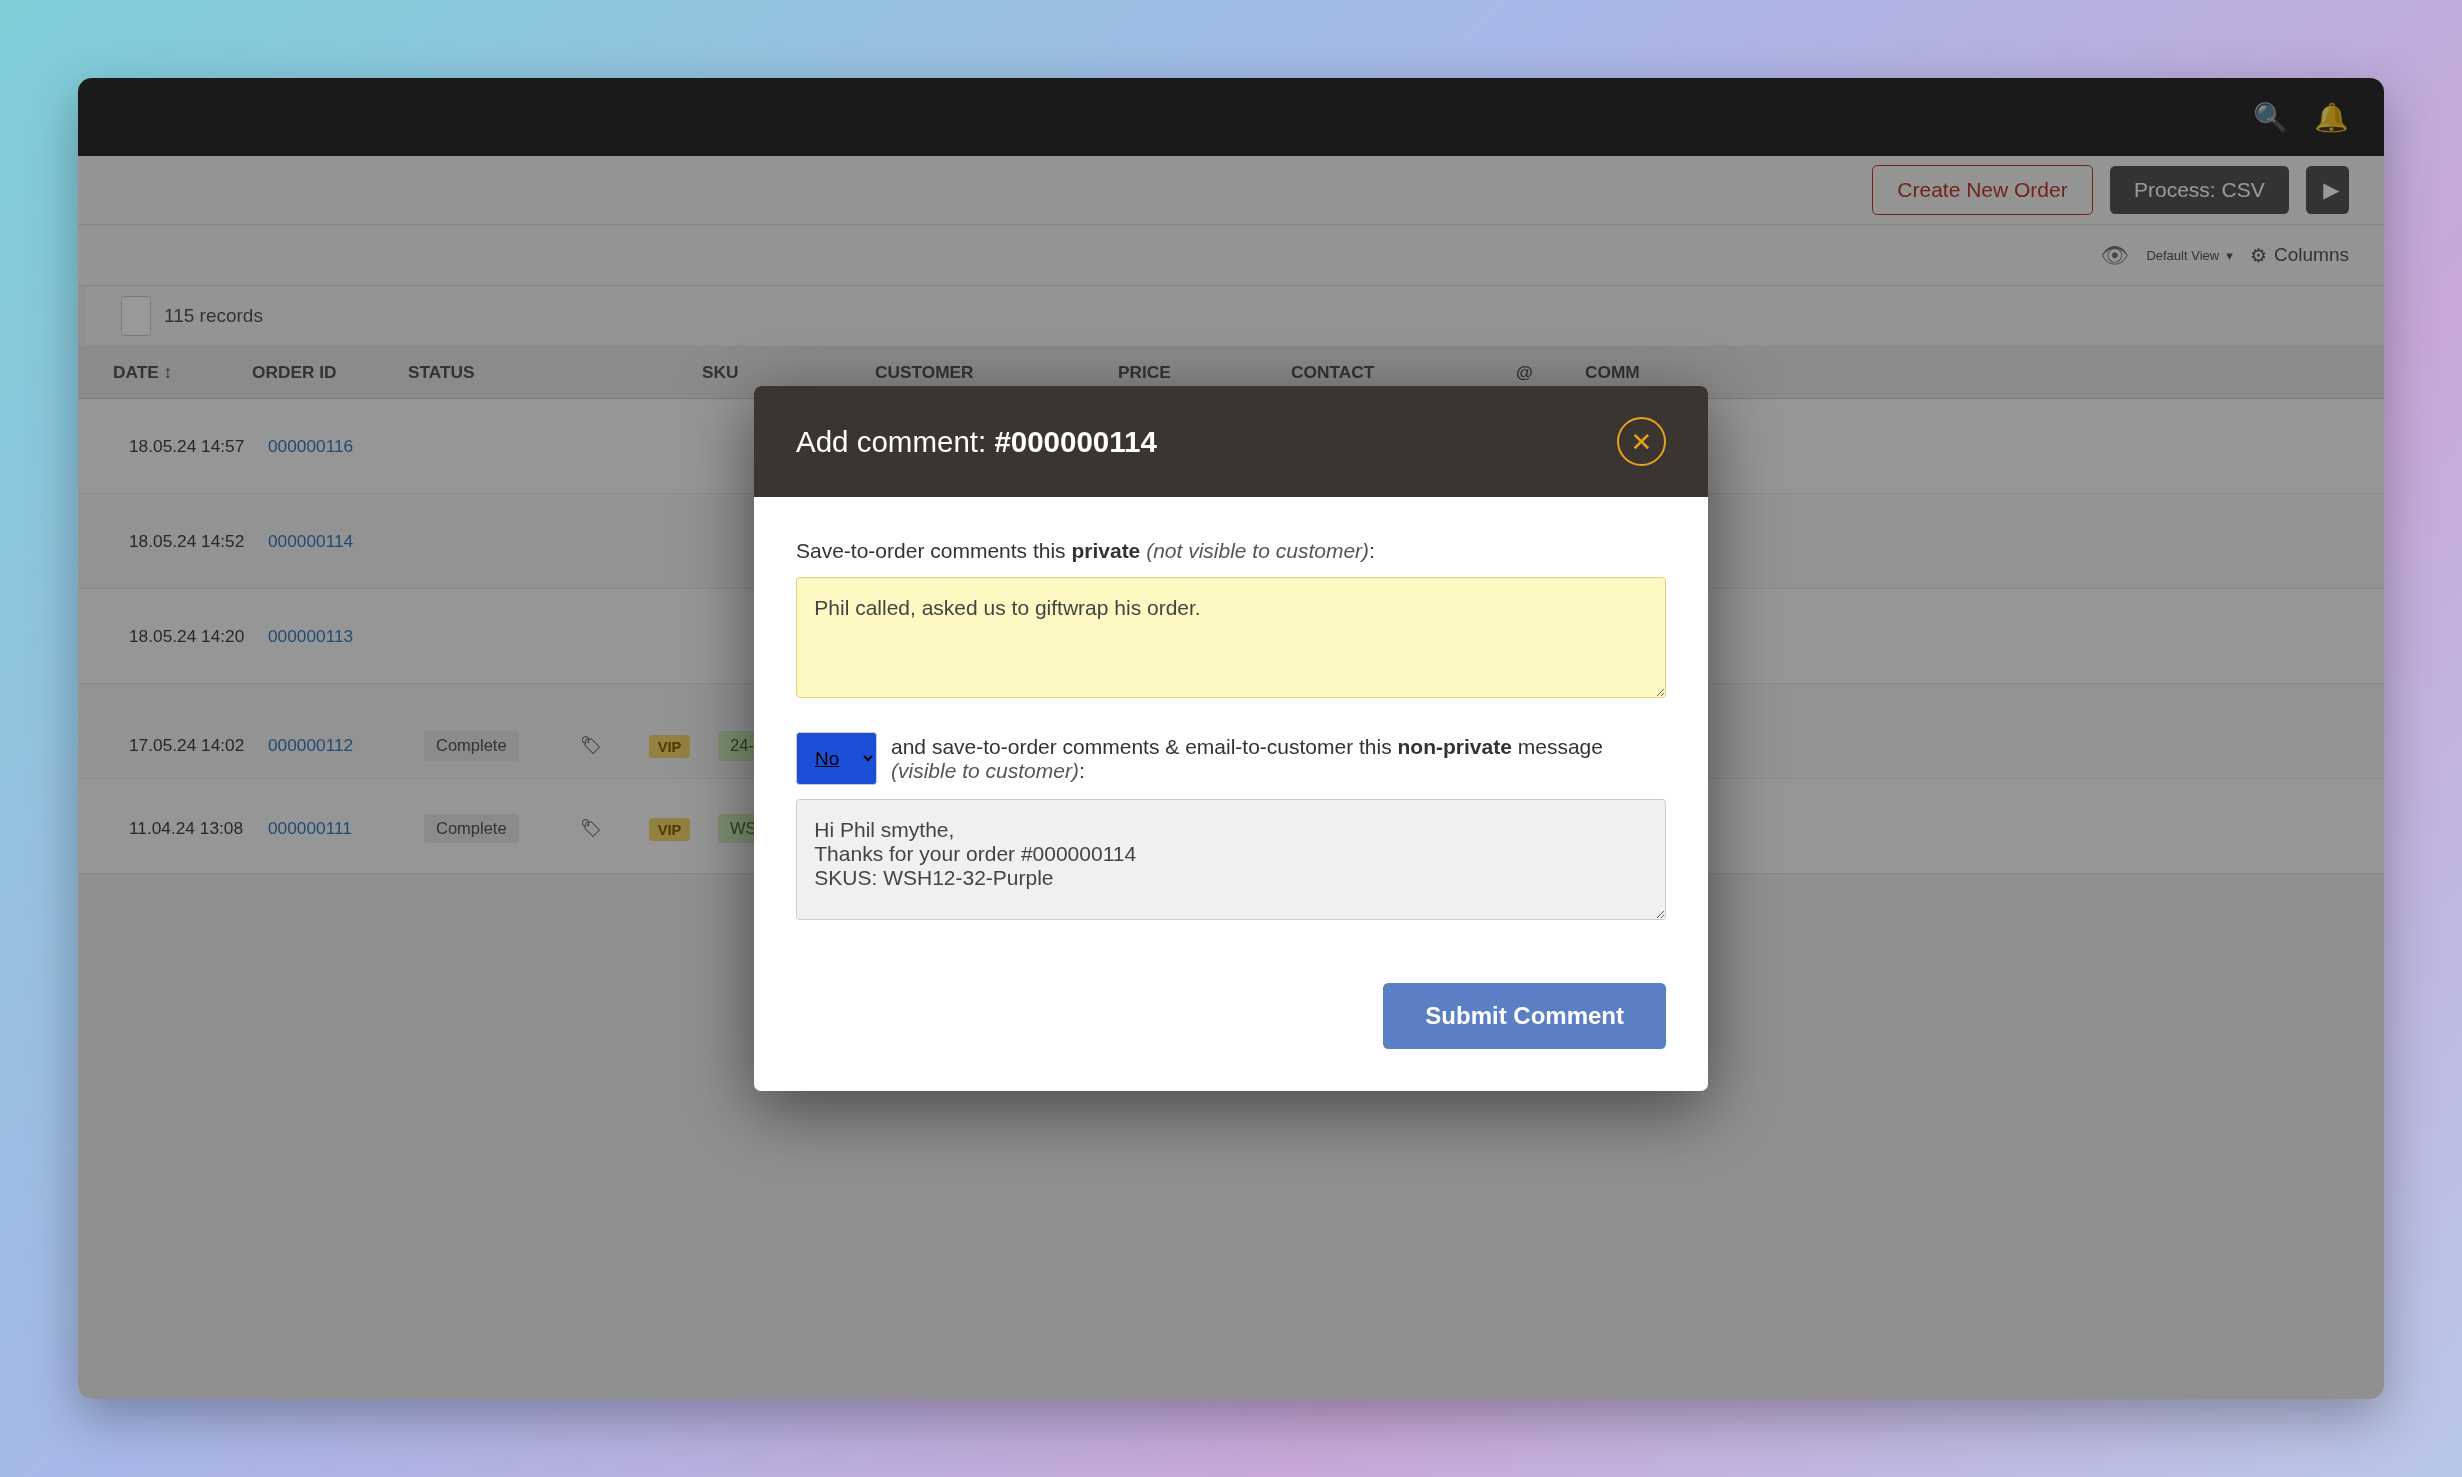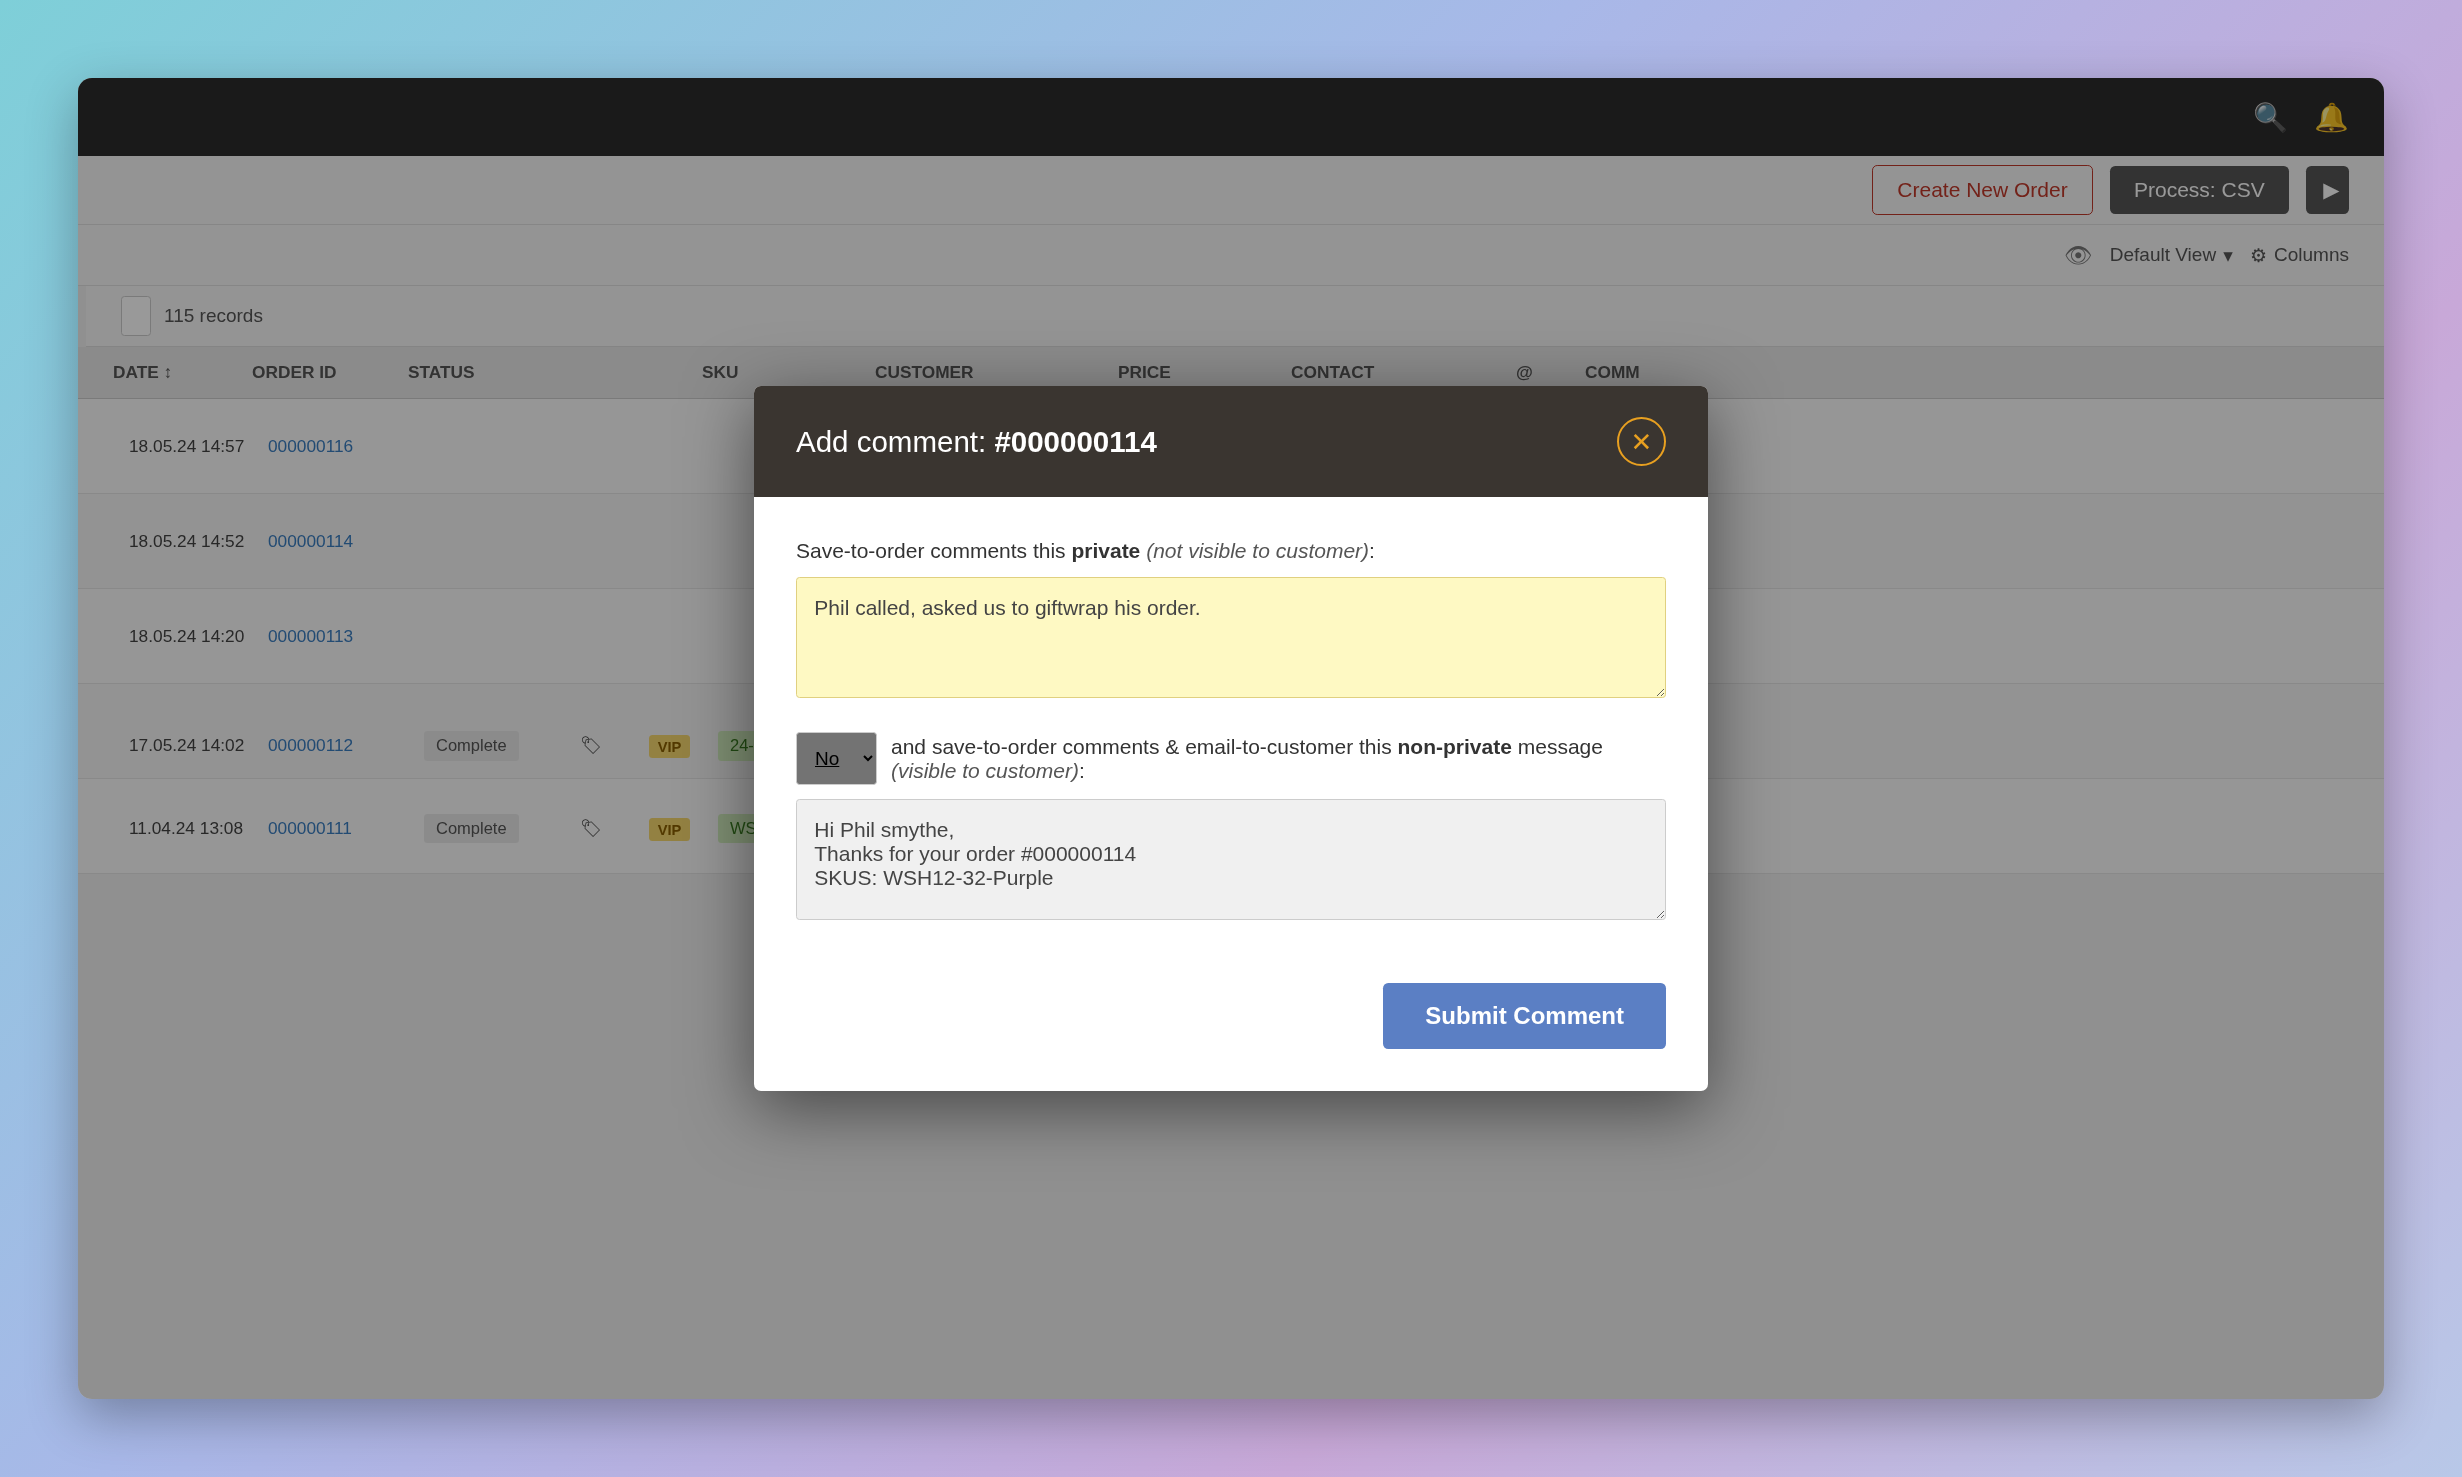--- a/index.html
+++ b/index.html
@@ -99,21 +99,21 @@
       border-bottom: 0.9px solid #e0e0e0;
     }
 
     .view-icon {
       color: #777;
       font-size: 22.5px;
     }
 
     .view-default {
       color: #555;
-      font-size: 19px;
+      font-size: 13px;
       display: flex;
       align-items: center;
       gap: 7px;
     }
 
     .columns-btn {
       color: #555;
       font-size: 19px;
       display: flex;
       align-items: center;
@@ -310,21 +310,21 @@
     .non-private-row {
       display: flex;
       align-items: center;
       gap: 14px;
       margin-top: 31px;
       margin-bottom: 14px;
     }
 
     .non-private-select {
       border: 0.9px solid #ccc;
-      background: #737373;
+      background: #1d4ed8;
       padding: 14px 14px;
       font-size: 19px;
       border-radius: 3.5px;
       text-decoration: underline;
     }
 
     .non-private-label {
       font-size: 21px;
       color: #333;
     }

